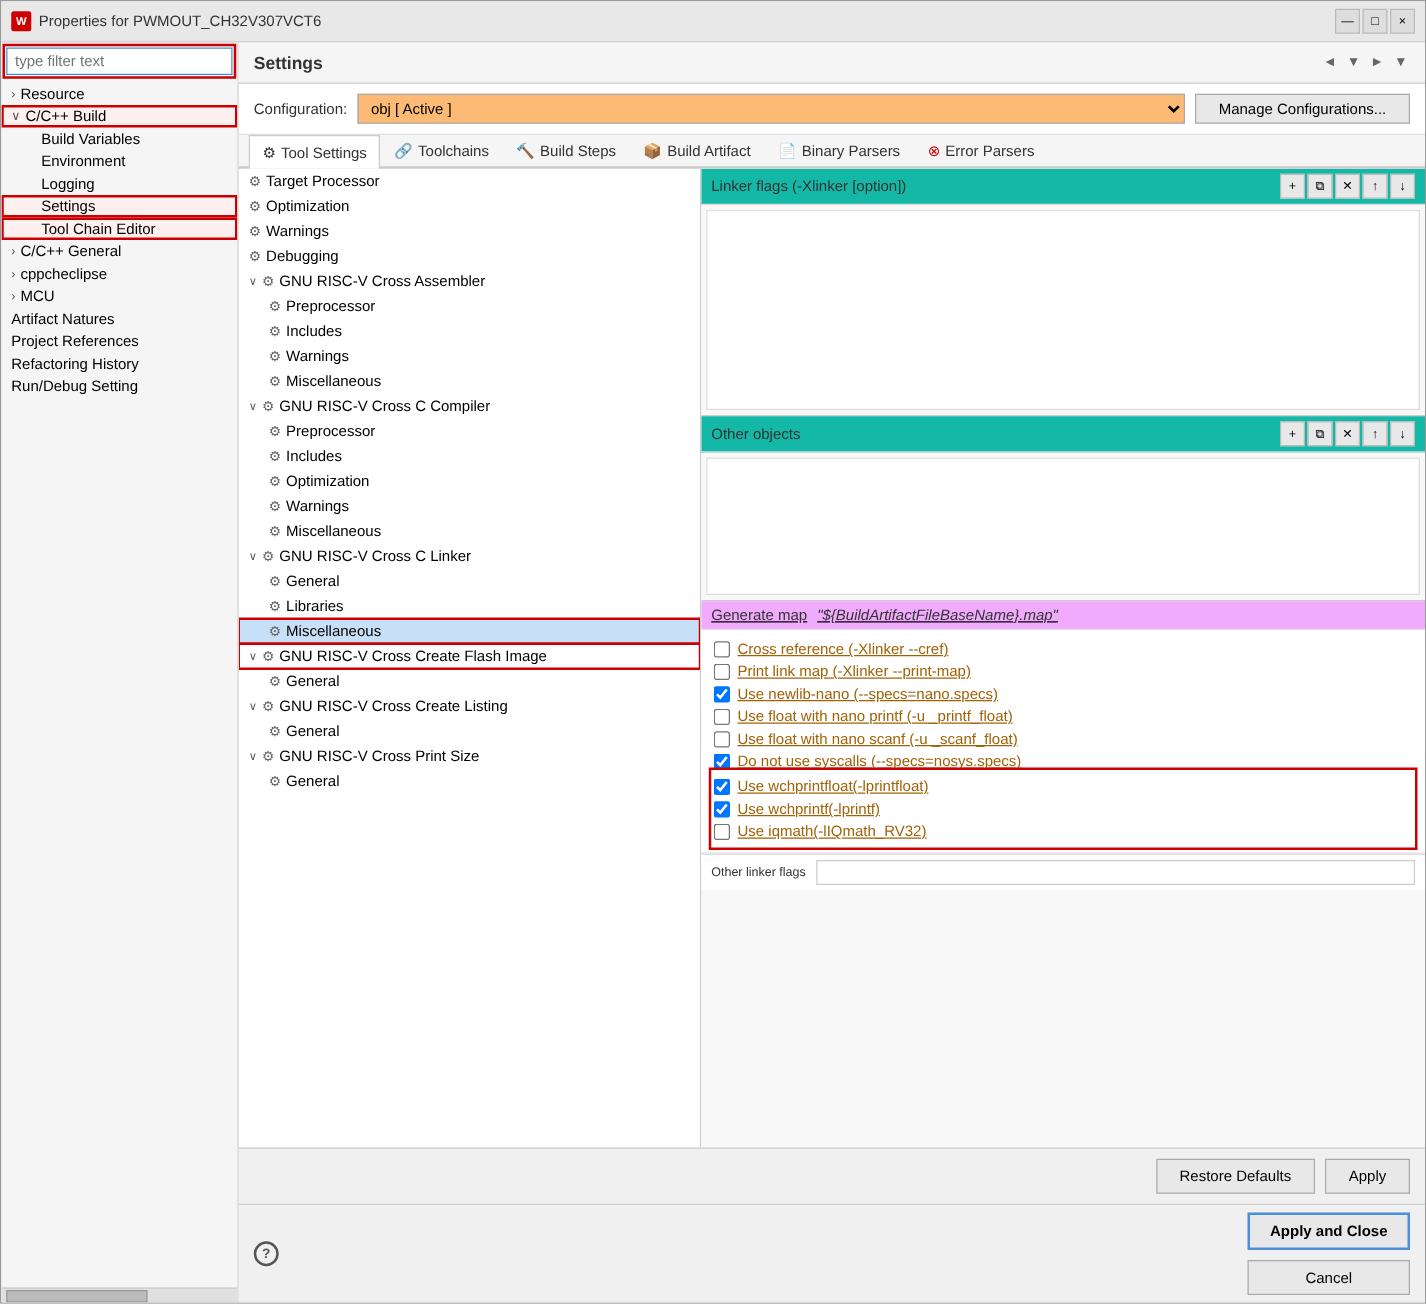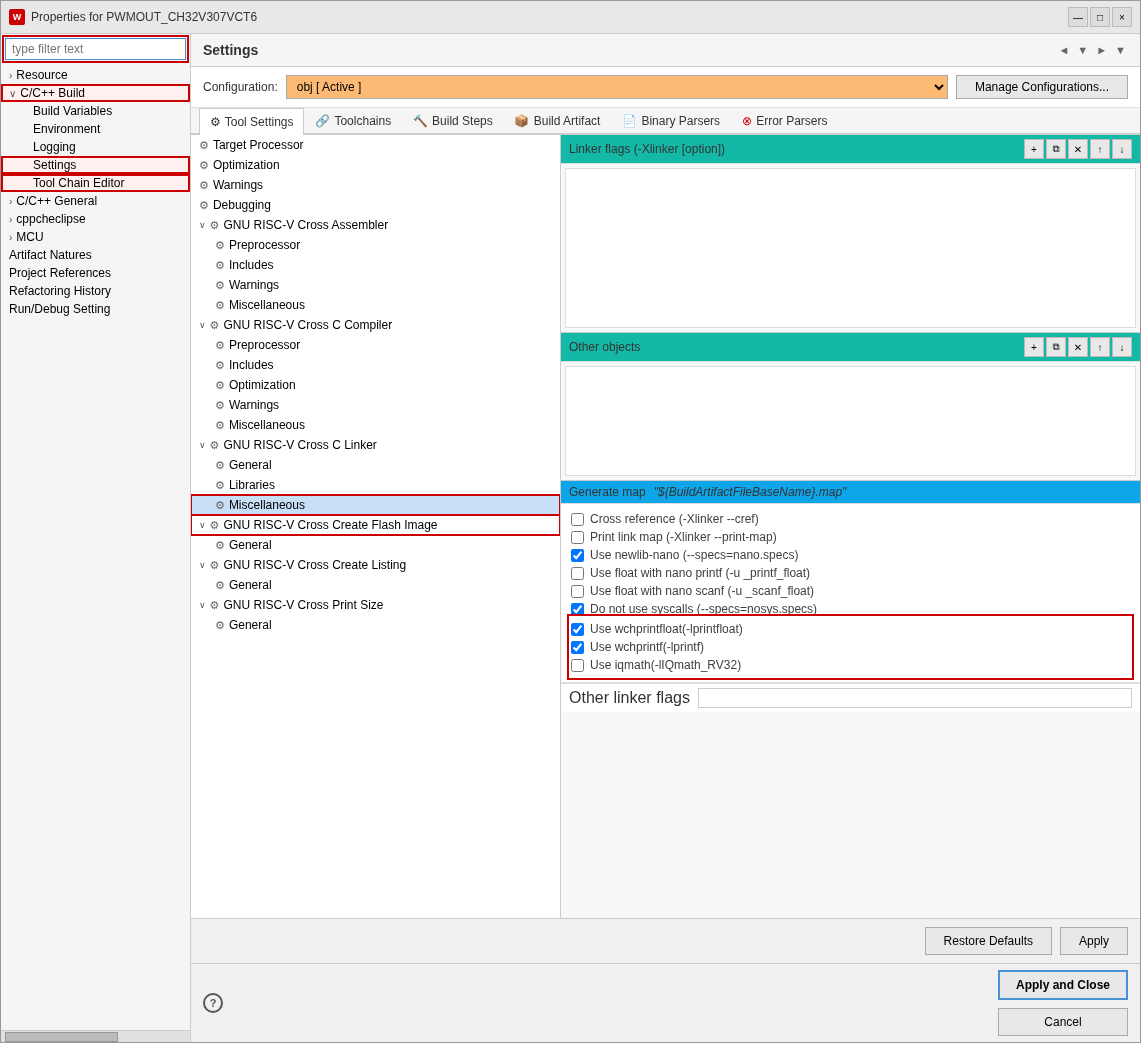--- a/index.html
+++ b/index.html
@@ -59,27 +59,27 @@
     .section-tools { display: flex; gap: 2px; }
     .section-tool-btn { width: 20px; height: 20px; background: #e8e8e8; border: 1px solid #bbb; cursor: pointer; display: flex; align-items: center; justify-content: center; font-size: 10px; }
     .flags-content { min-height: 160px; background: white; padding: 4px; }
 
     .other-objects { border-bottom: 1px solid #ccc; }
     .other-objects-content { min-height: 120px; background: white; padding: 4px; }
 
     .checkboxes-section { padding: 8px; background: white; border-bottom: 1px solid #ddd; }
     .check-row { display: flex; align-items: center; gap: 6px; padding: 2px 0; }
     .check-row input[type=checkbox] { margin: 0; }
-    .check-label { font-size: 12px; color: #404040; }
-    .generate-map { display: flex; align-items: center; gap: 8px; padding: 4px 8px; background: #0ea5e9; border-bottom: 1px solid #ddd; }
+    .check-label { font-size: 12px; color: #a16207; text-decoration: underline; }
+    .generate-map { display: flex; align-items: center; gap: 8px; padding: 4px 8px; background: #f0abfc; border-bottom: 1px solid #ddd; text-decoration: underline; }
     .generate-map-label { font-size: 12px; color: #333; }
     .generate-map-value { font-size: 12px; color: #333; font-style: italic; }
 
     .other-linker { padding: 4px 8px; display: flex; align-items: center; gap: 8px; background: white; border-top: 1px solid #ddd; }
-    .other-linker-label { font-size: 16px; color: #333; }
+    .other-linker-label { font-size: 10px; color: #333; }
     .other-linker-input { flex: 1; border: 1px solid #ccc; padding: 2px 4px; background: white; }
 
     .bottom-bar { padding: 8px 12px; border-top: 1px solid #ccc; background: #f0f0f0; display: flex; justify-content: flex-end; gap: 8px; }
     .action-btn { padding: 6px 18px; border: 1px solid #aaa; background: #e8e8e8; cursor: pointer; font-size: 12px; }
     .help-icon { width: 20px; height: 20px; border-radius: 50%; border: 2px solid #555; display: flex; align-items: center; justify-content: center; font-size: 11px; font-weight: bold; color: #555; cursor: pointer; }
 
     .footer-row { display: flex; align-items: center; justify-content: space-between; border-top: 1px solid #ccc; background: #f0f0f0; padding: 6px 12px; }
     .footer-right { display: flex; gap: 8px; flex-direction: column; }
     .apply-close-btn { padding: 6px 16px; border: 2px solid #4a90d9; background: #e8e8e8; cursor: pointer; font-size: 12px; font-weight: bold; }
 

